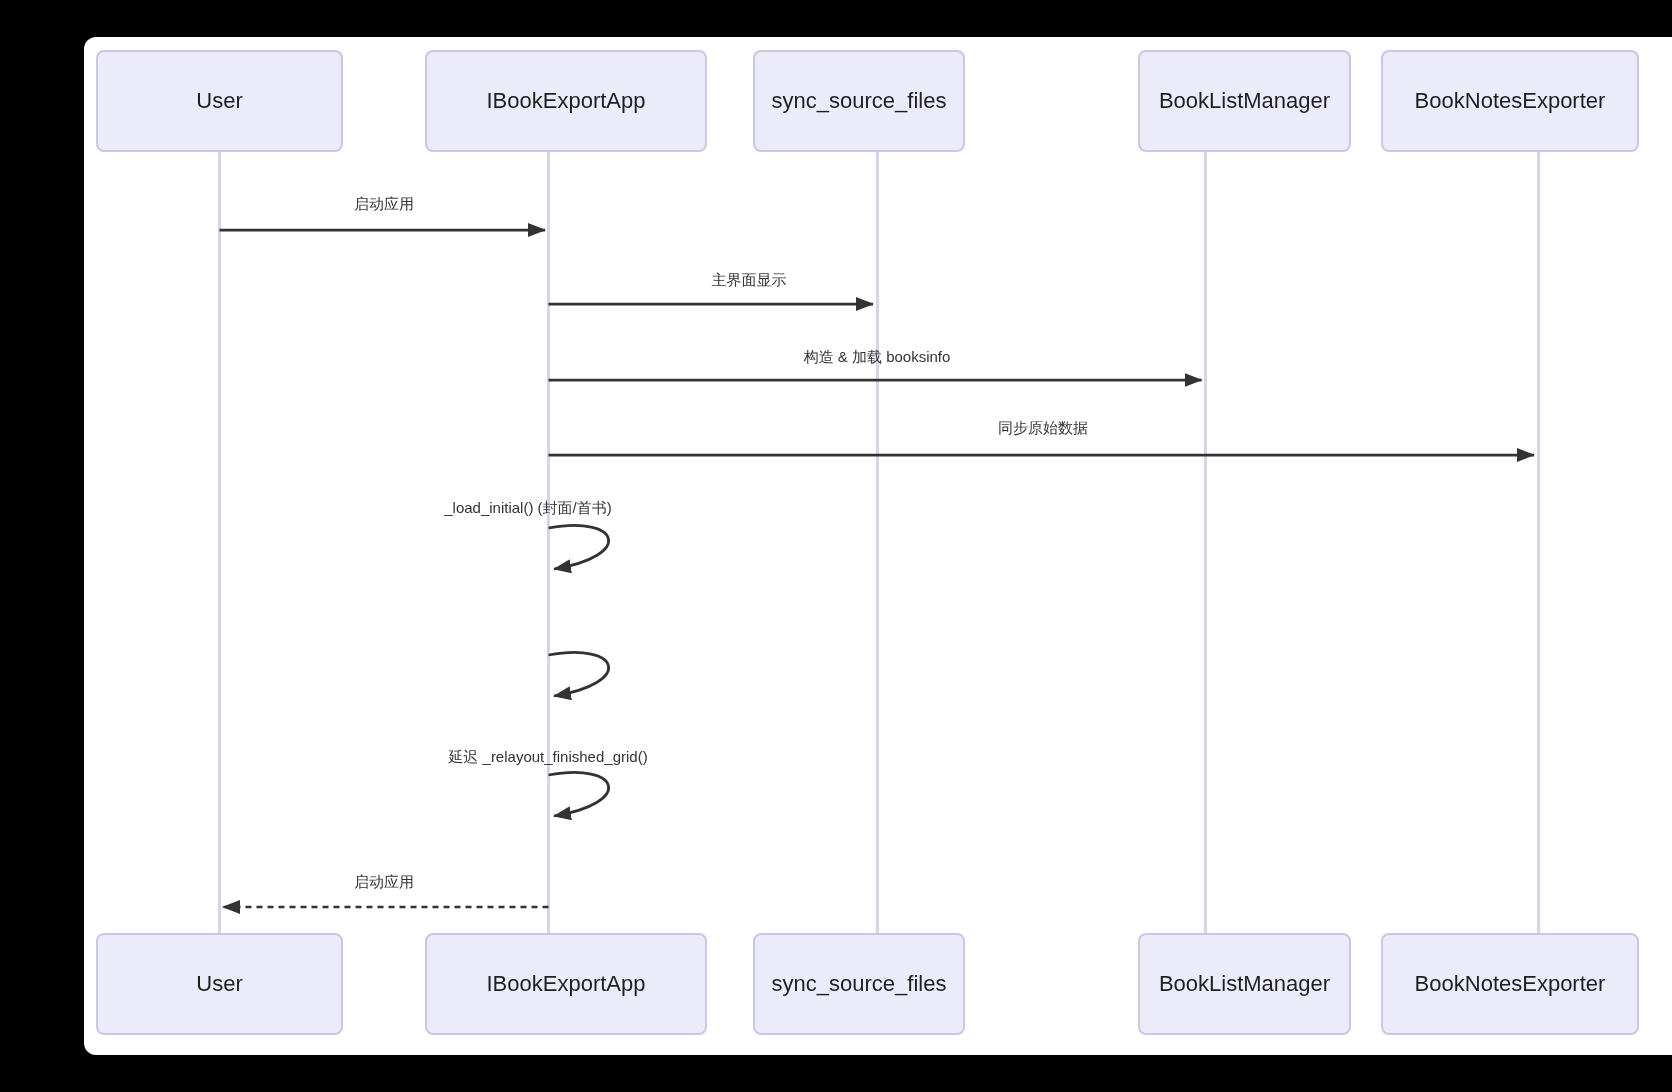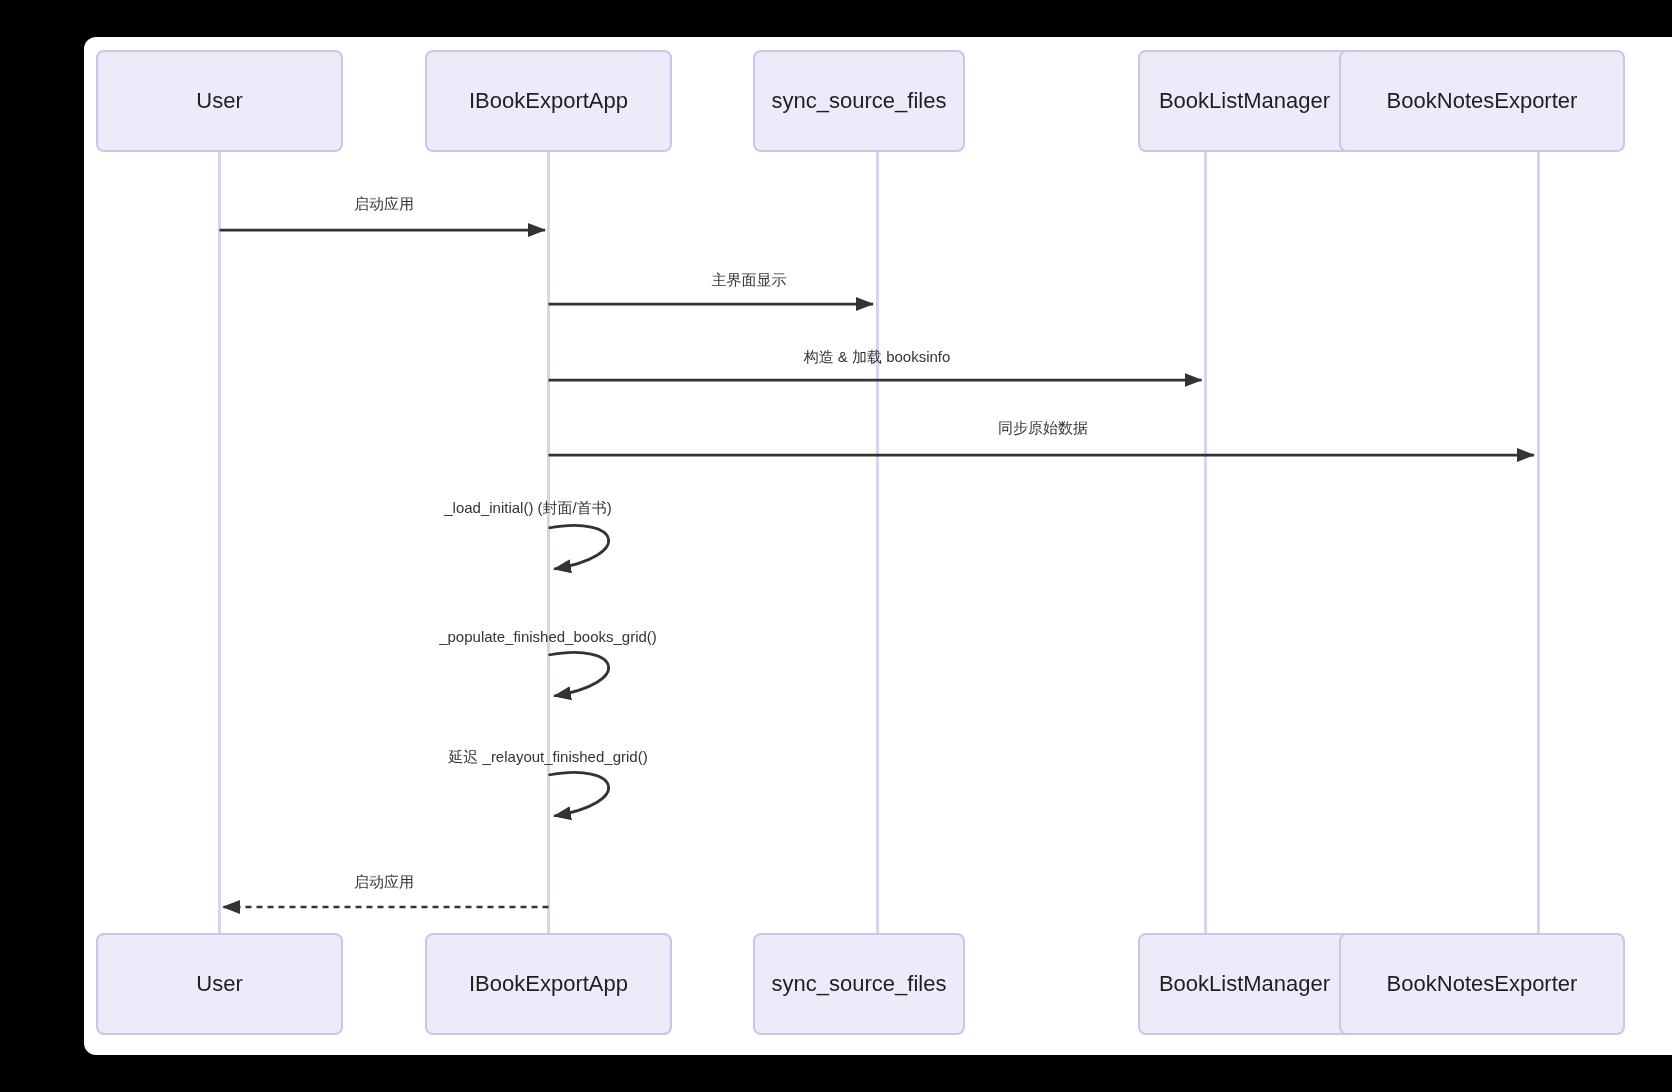--- a/index.html
+++ b/index.html
@@ -37,24 +37,24 @@
     align-items: center;
     justify-content: center;
     font-size: 22px;
     color: #1f1f1f;
     white-space: nowrap;
     z-index: 3;
   }
   .actor.top { top: 13px; }
   .actor.bottom { top: 896px; }
   .a-user  { left: 12px;   width: 247px; }
-  .a-app   { left: 341px;  width: 247px; }
+  .a-app   { left: 341px;  width: 282px; }
   .a-sync  { left: 669px;  width: 212px; }
   .a-blm   { left: 1054px;  width: 213px; }
-  .a-bne   { left: 1255px; width: 286px; }
+  .a-bne   { left: 1297px; width: 258px; }
   .arrows {
     position: absolute;
     left: 0; top: 0;
     width: 1600px; height: 1018px;
     z-index: 2;
   }
   .msg-label {
     position: absolute;
     transform: translate(-50%, -50%);
     font-size: 15px;
@@ -138,18 +138,17 @@
       </div>
     <div class="actor bottom a-bne">
         <span>BookNotesExporter</span>
       </div>
 
     <div class="msg-label ml-1">启动应用</div>
     <div class="msg-label ml-2">主界面显示</div>
     <div class="msg-label ml-3">构造 &amp; 加载 booksinfo</div>
     <div class="msg-label ml-4">同步原始数据</div>
     <div class="msg-label ml-5">_load_initial() (封面/首书)</div>
-    <div class="msg-label ml-6">_populate_finished_books_grid()</div>
     <div class="msg-label ml-7">延迟 _relayout_finished_grid()</div>
     <div class="msg-label ml-8">启动应用</div>
 
   </div>
 </div>
 
 </body></html>

